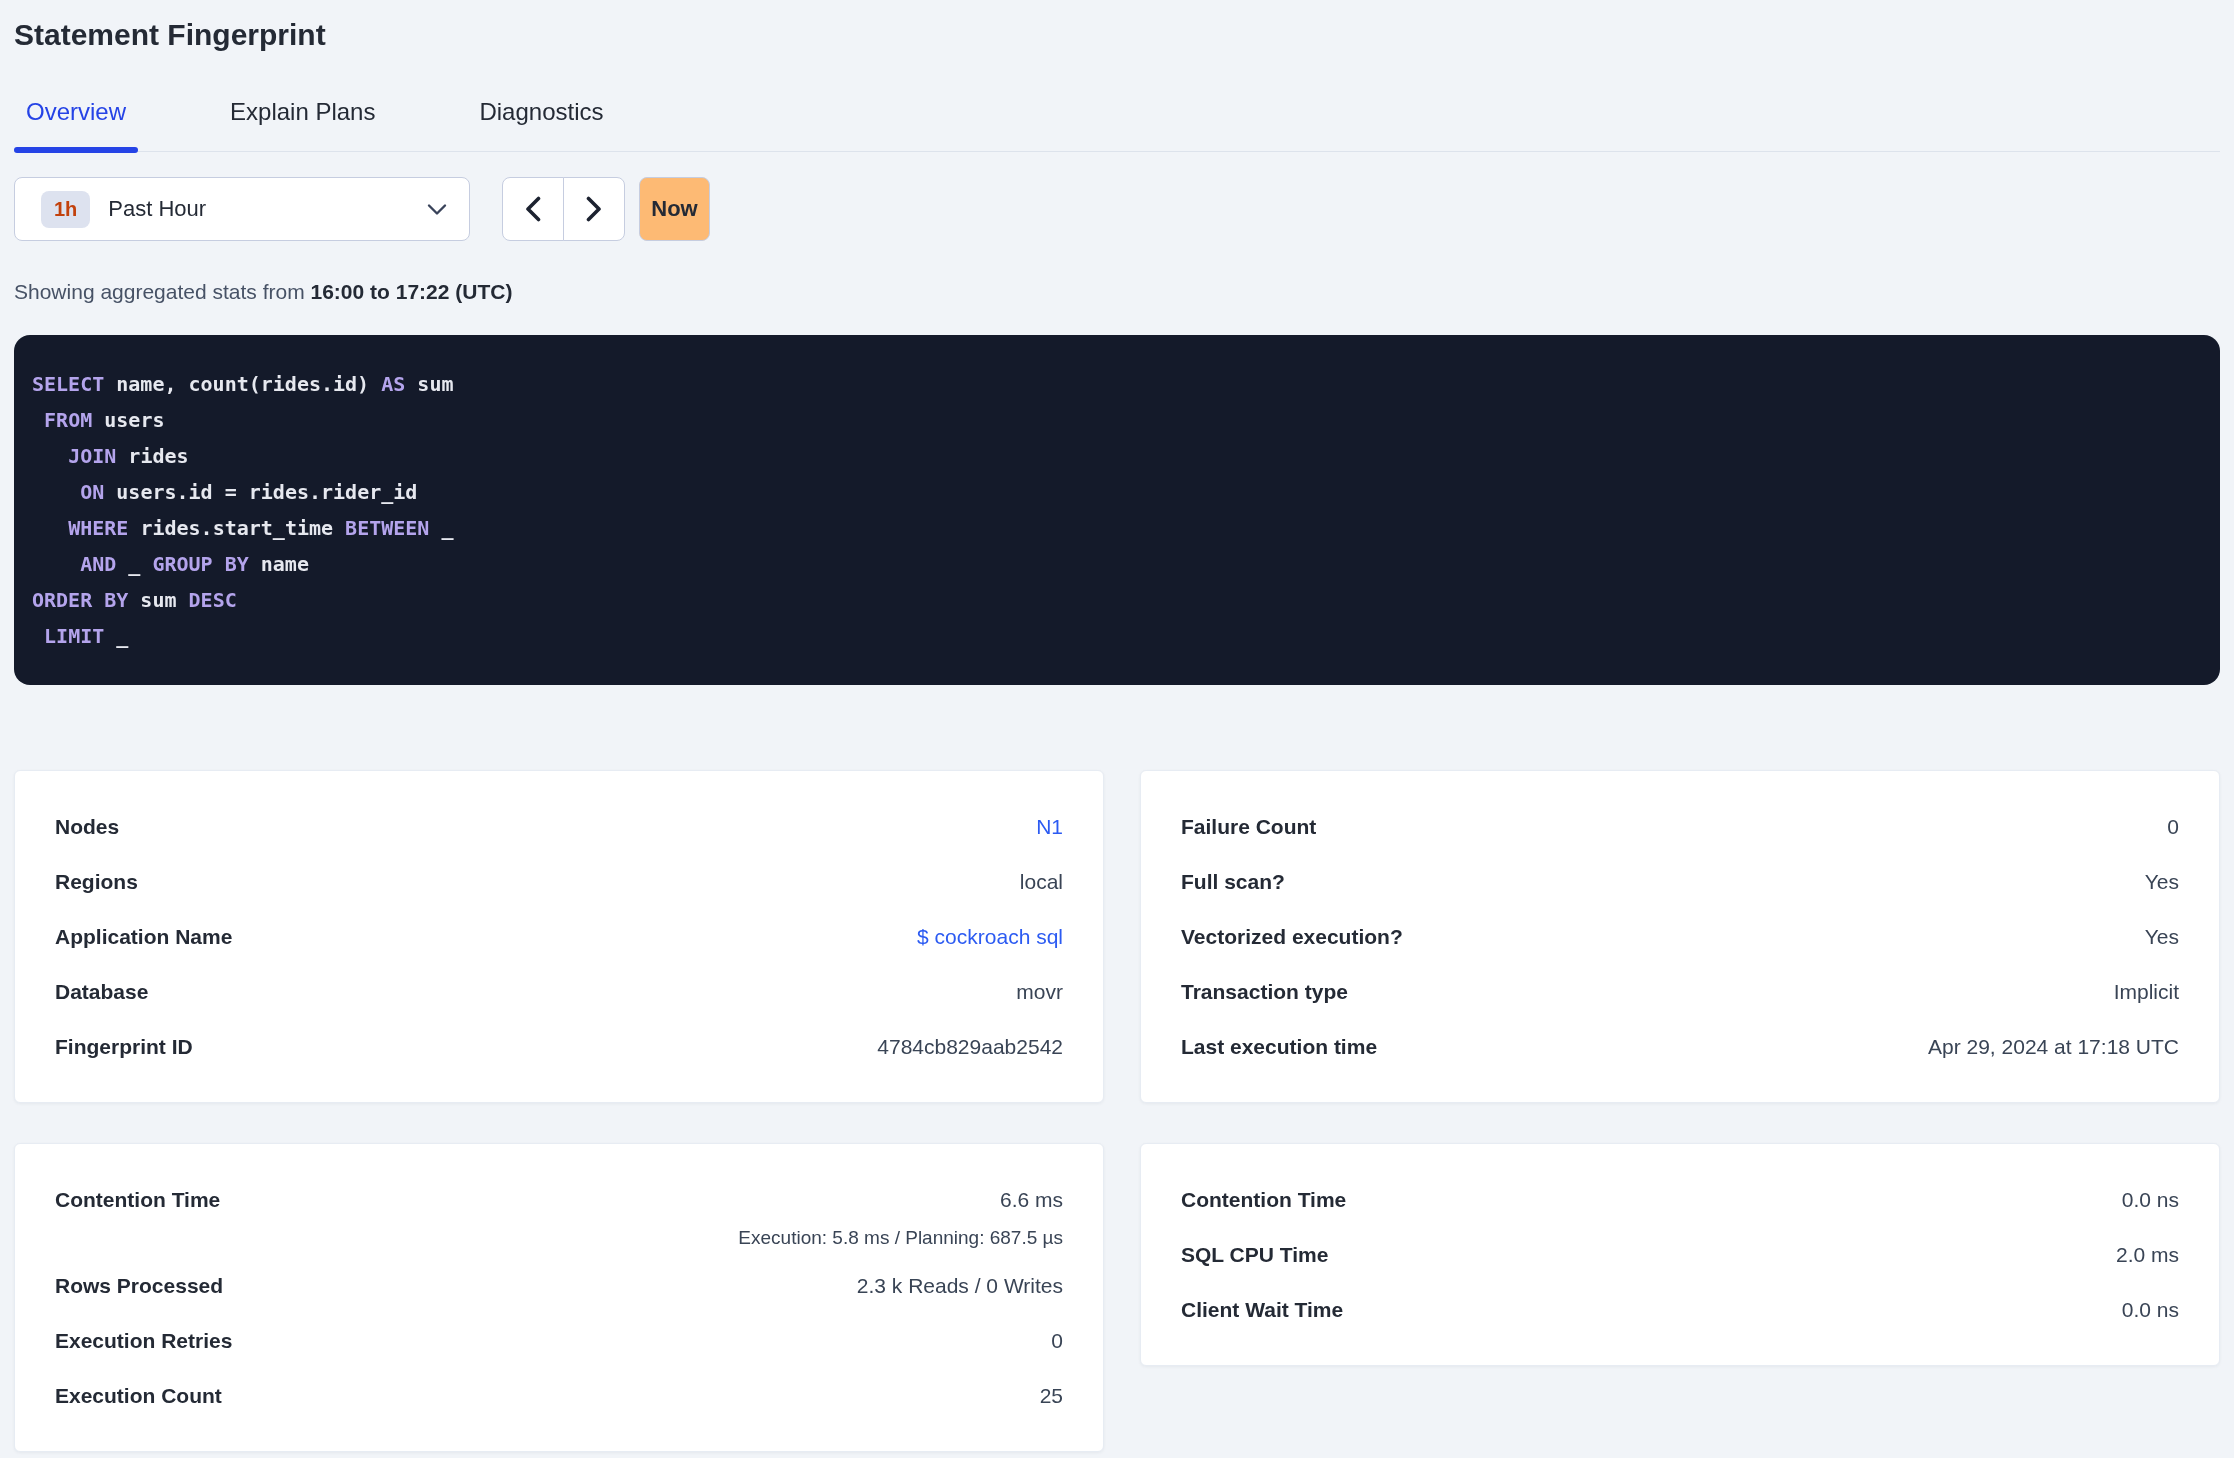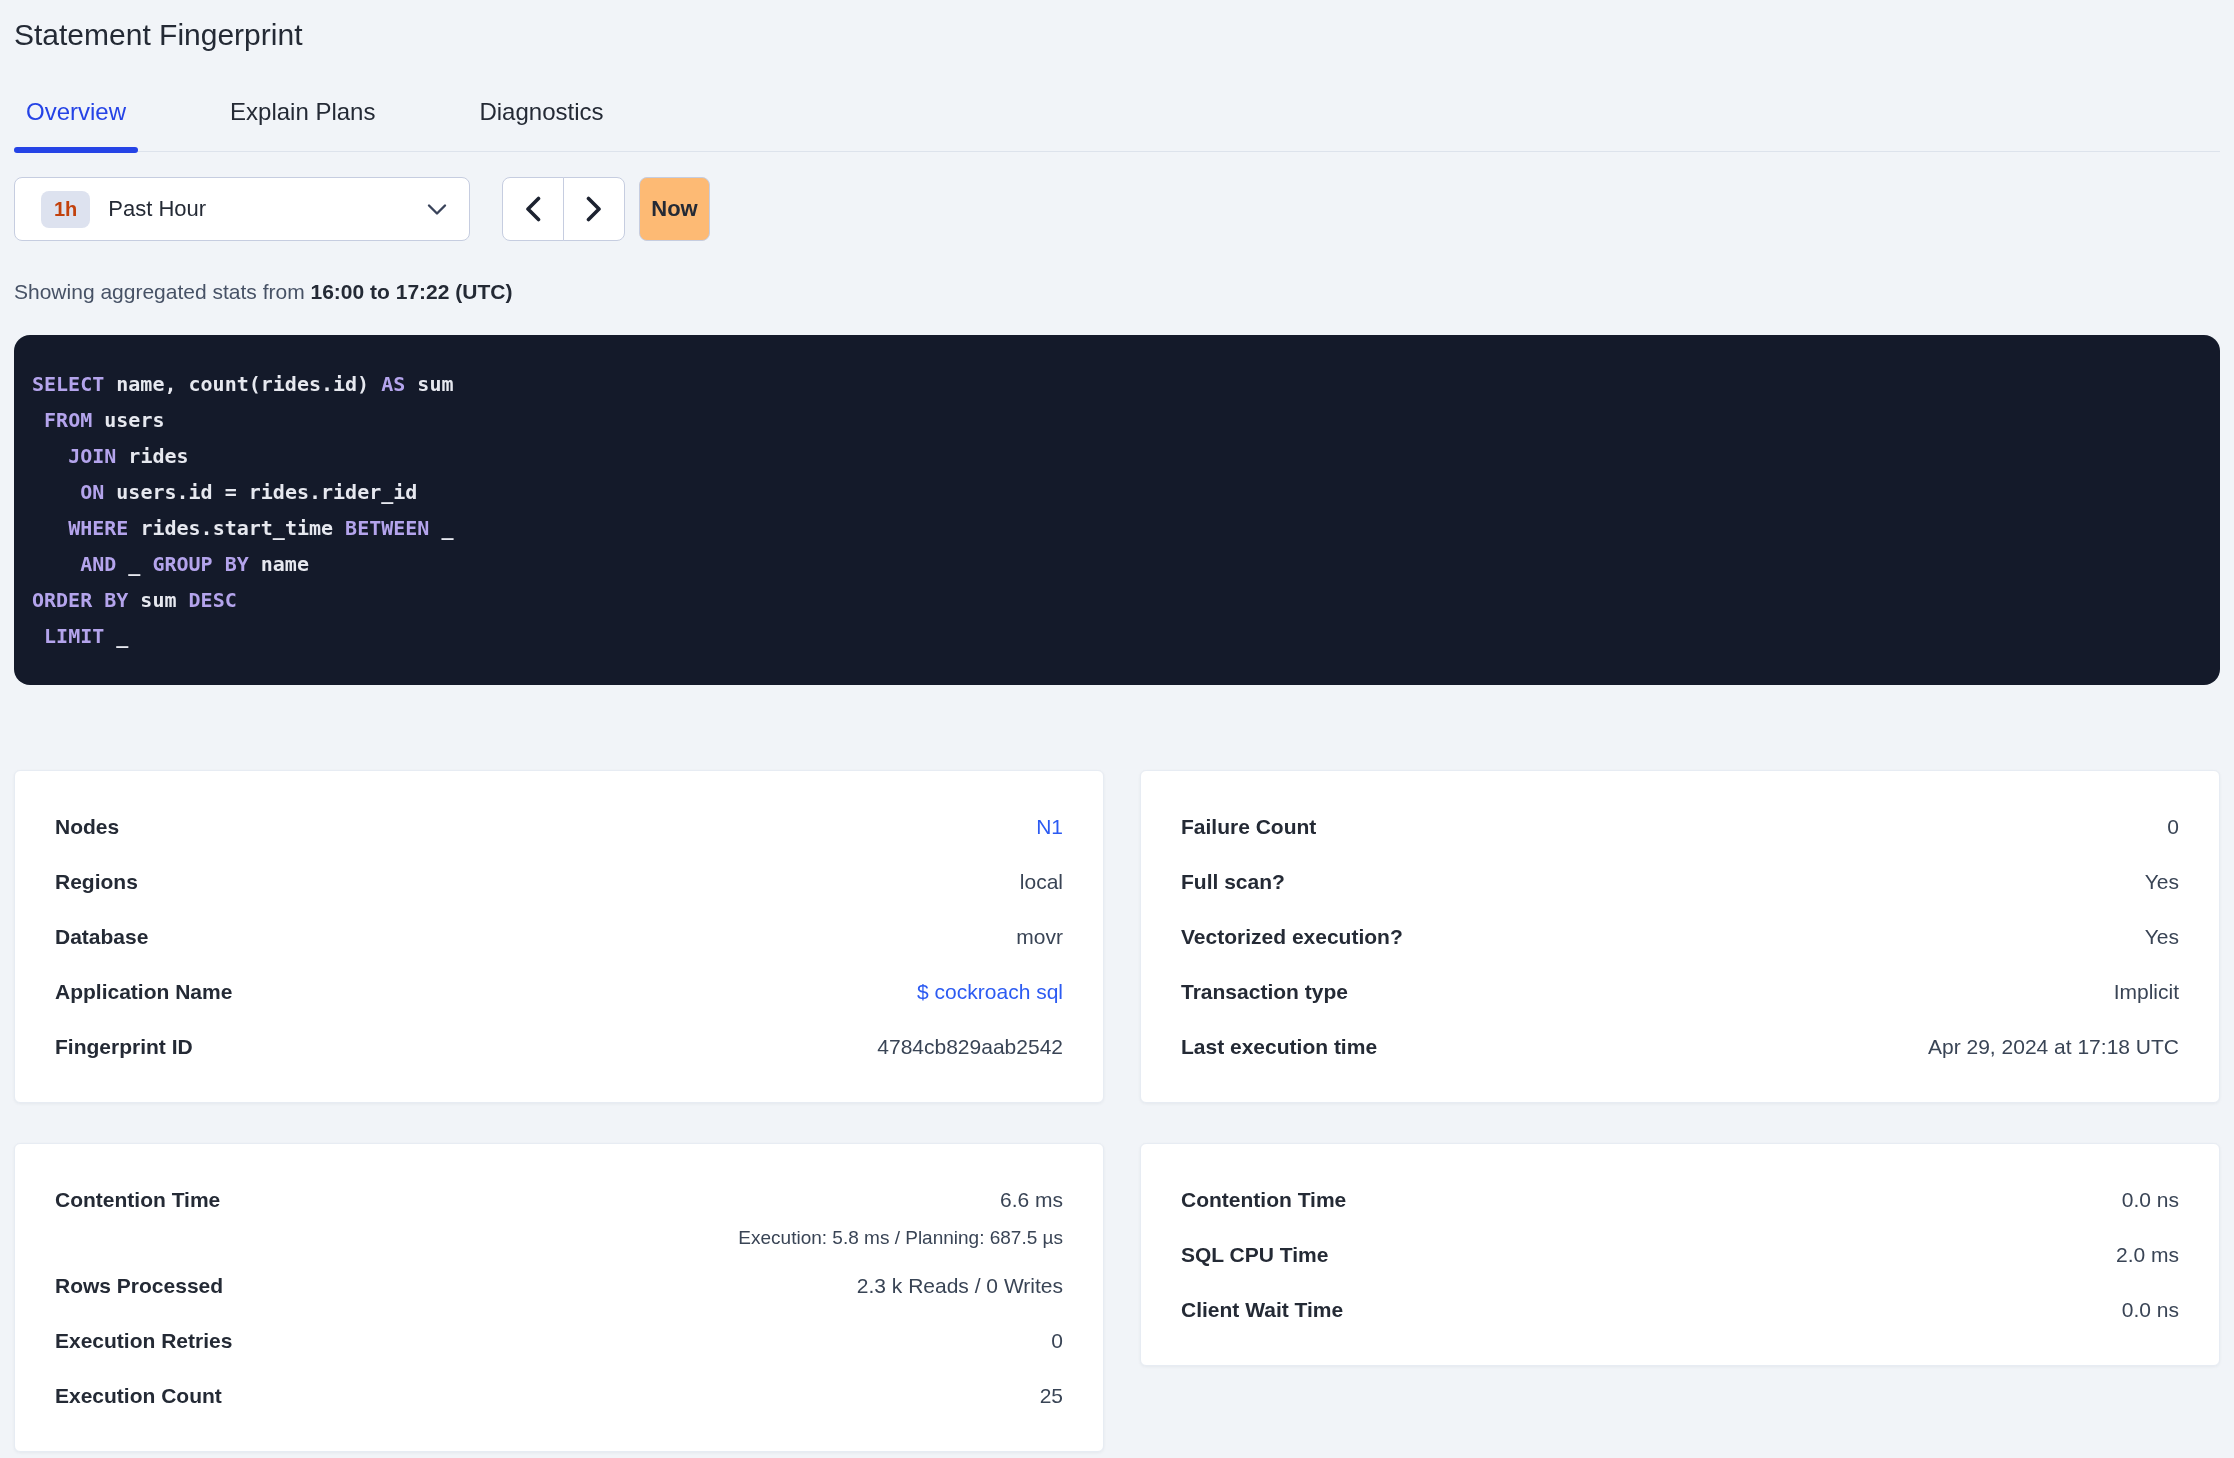--- a/index.html
+++ b/index.html
@@ -10,21 +10,21 @@
     font-family: "Liberation Sans", sans-serif;
     color: #242a35;
     overflow: hidden;
   }
   .content { padding: 0 14px; }
 
   
   .page-title {
     margin: 14px 0 0;
     font-size: 30px; line-height: 42px;
-    font-weight: 400; color: #242a35;
+    font-weight: 700; color: #242a35;
   }
 
   
   .tabs {
     margin-top: 40px;
     display: flex;
     border-bottom: 1px solid #dde3ec;
   }
   .tab {
     font-size: 24px; line-height: 32px;
@@ -180,28 +180,28 @@
     <div class="card w-left">
       <div class="info-row">
         <span class="label">Nodes</span>
         <span class="value link">N1</span>
       </div>
       <div class="info-row">
         <span class="label">Regions</span>
         <span class="value">local</span>
       </div>
       <div class="info-row">
+        <span class="label">Application Name</span>
+        <span class="value link">$ cockroach sql</span>
+      </div>
+      <div class="info-row">
         <span class="label">Database</span>
         <span class="value">movr</span>
       </div>
       <div class="info-row">
-        <span class="label">Application Name</span>
-        <span class="value link">$ cockroach sql</span>
-      </div>
-      <div class="info-row">
         <span class="label">Fingerprint ID</span>
         <span class="value">4784cb829aab2542</span>
       </div>
     </div>
 
     <div class="card w-right">
       <div class="info-row">
         <span class="label">Failure Count</span>
         <span class="value">0</span>
       </div>

